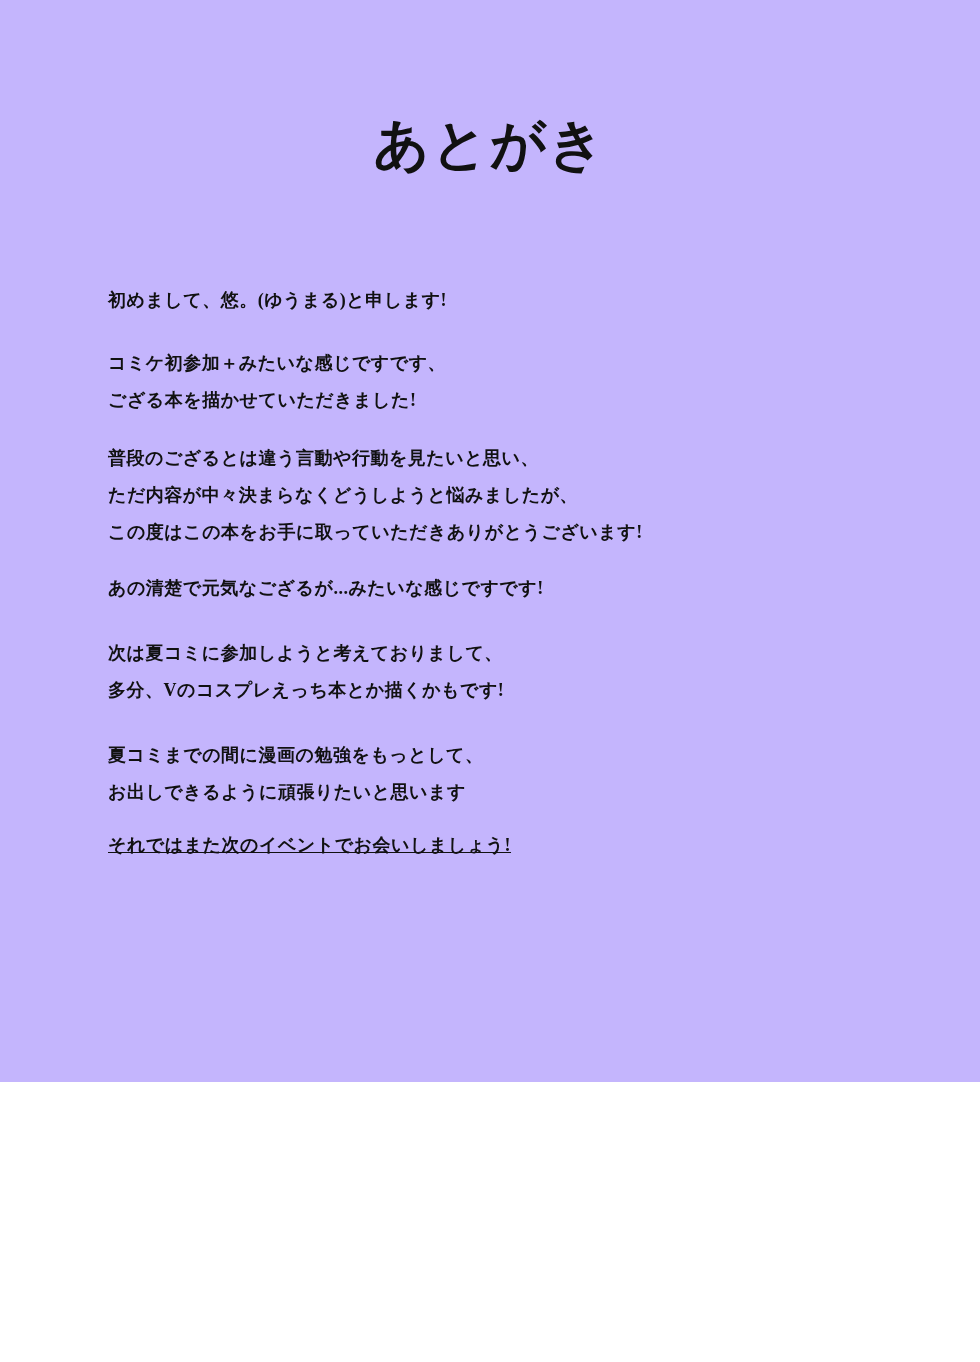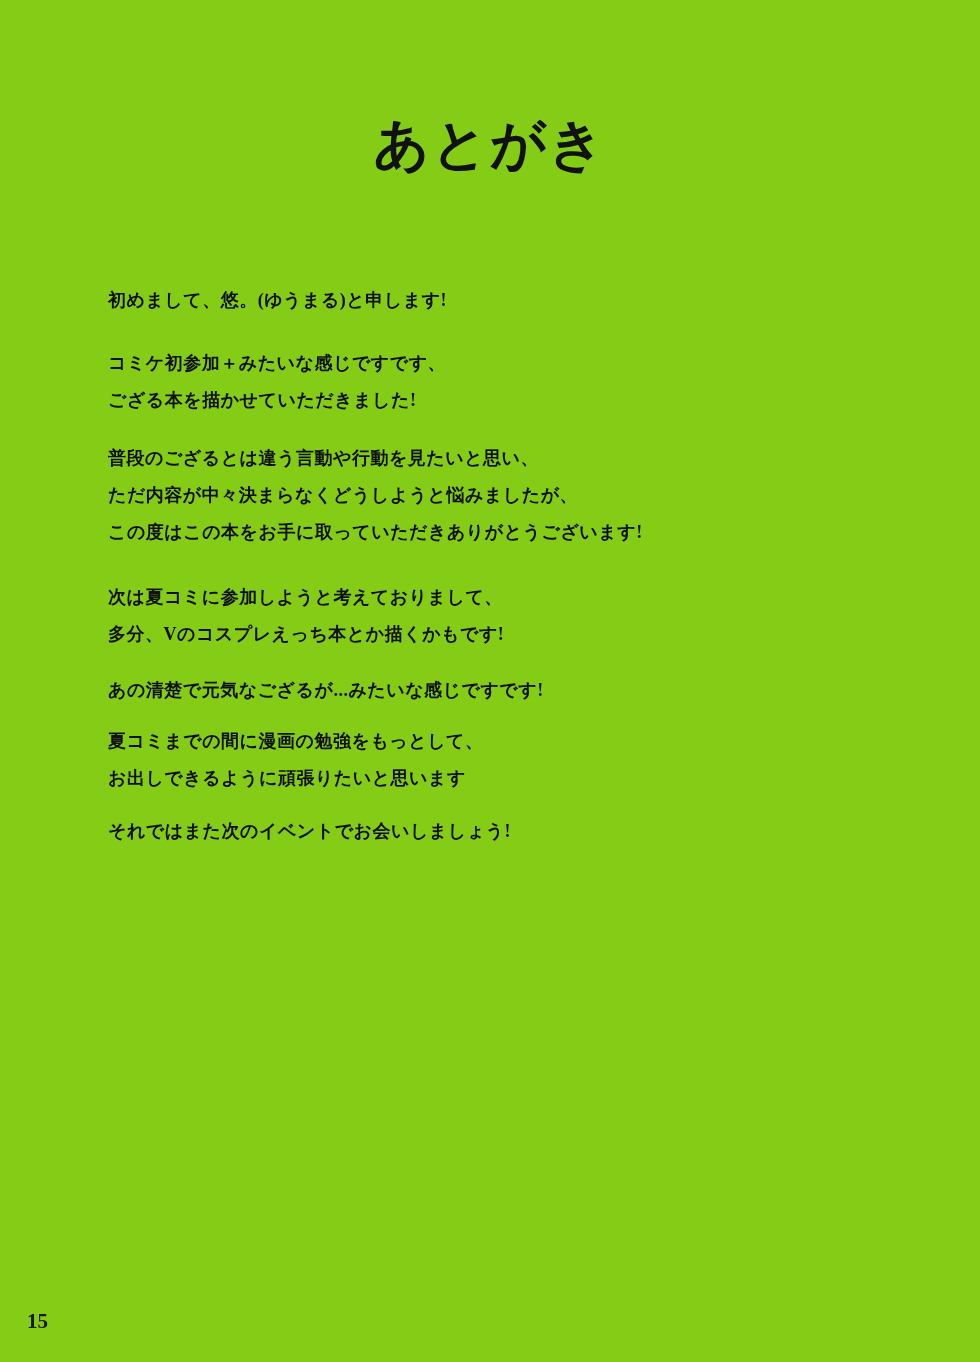--- a/index.html
+++ b/index.html
@@ -3,22 +3,22 @@
 <meta charset="utf-8">
 <style>
   html, body {
     margin: 0;
     padding: 0;
     background: #ffffff;
   }
   .page {
     position: relative;
     width: 980px;
-    height: 1362px;
-    background: #84cc16;
+    height: 1082px;
+    background: #c4b5fd;
     color: #111111;
     font-family: "Liberation Serif", "DejaVu Serif", serif;
     overflow: hidden;
   }
   .title {
     position: absolute;
     top: 112px;
     left: 0;
     width: 100%;
     text-align: center;
@@ -39,22 +39,22 @@
     font-weight: 600;
     letter-spacing: 0.5px;
   }
   .para .line {
     white-space: nowrap;
   }
   .para.p2 { margin-top: 26px; }
   .para.p3 { margin-top: 21px; }
   .para.p4 { margin-top: 19px; }
   .para.p5 { margin-top: 28px; }
-  .para.p6 { margin-top: 14px; }
-  .para.p7 { margin-top: 16px; }
+  .para.p6 { margin-top: 28px; }
+  .para.p7 { margin-top: 16px; text-decoration: underline; }
   .page-number {
     position: absolute;
     left: 27px;
     top: 1309px;
     font-size: 21px;
     font-weight: 700;
     color: #1a1a1a;
     text-align: right;
   }
 </style>
@@ -75,27 +75,27 @@
       <div class="line">コミケ初参加＋みたいな感じですです、</div>
       <div class="line">ござる本を描かせていただきました!</div>
     </div>
 
     <div class="para p3">
       <div class="line">普段のござるとは違う言動や行動を見たいと思い、</div>
       <div class="line">ただ内容が中々決まらなくどうしようと悩みましたが、</div>
       <div class="line">この度はこの本をお手に取っていただきありがとうございます!</div>
     </div>
 
+    <div class="para p4">
+      <div class="line">あの清楚で元気なござるが...みたいな感じですです!</div>
+    </div>
+
     <div class="para p5">
       <div class="line">次は夏コミに参加しようと考えておりまして、</div>
       <div class="line">多分、Vのコスプレえっち本とか描くかもです!</div>
-    </div>
-
-    <div class="para p4">
-      <div class="line">あの清楚で元気なござるが...みたいな感じですです!</div>
     </div>
 
     <div class="para p6">
       <div class="line">夏コミまでの間に漫画の勉強をもっとして、</div>
       <div class="line">お出しできるように頑張りたいと思います</div>
     </div>
 
     <div class="para p7">
       <div class="line">それではまた次のイベントでお会いしましょう!</div>
     </div>

